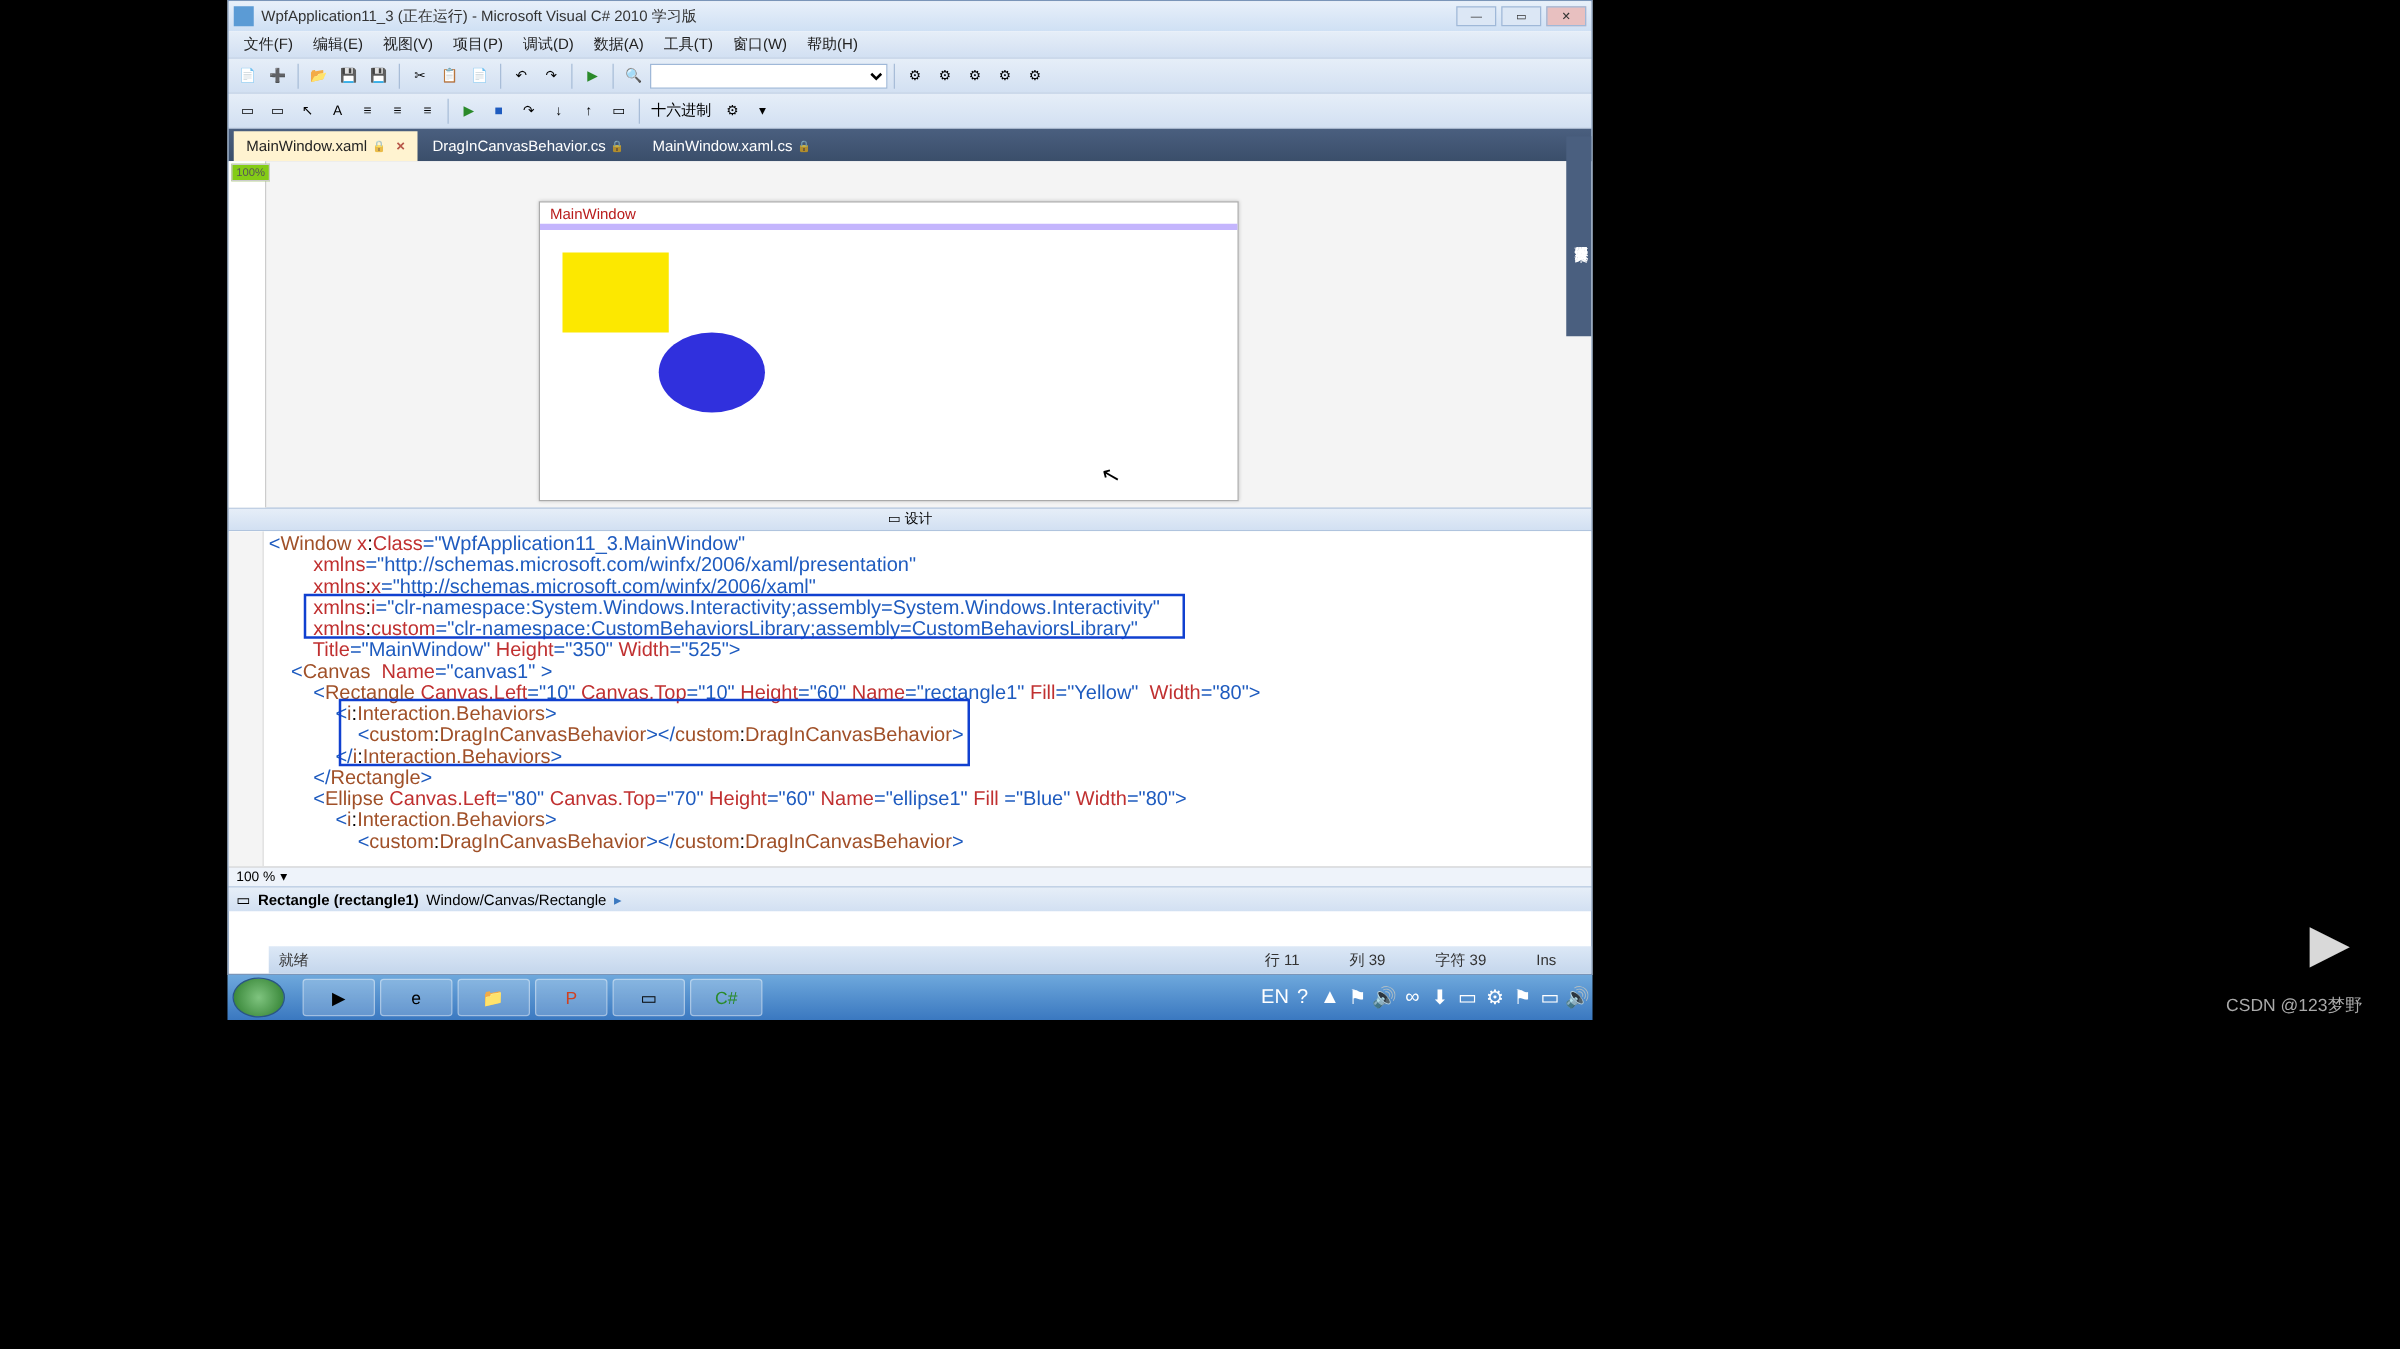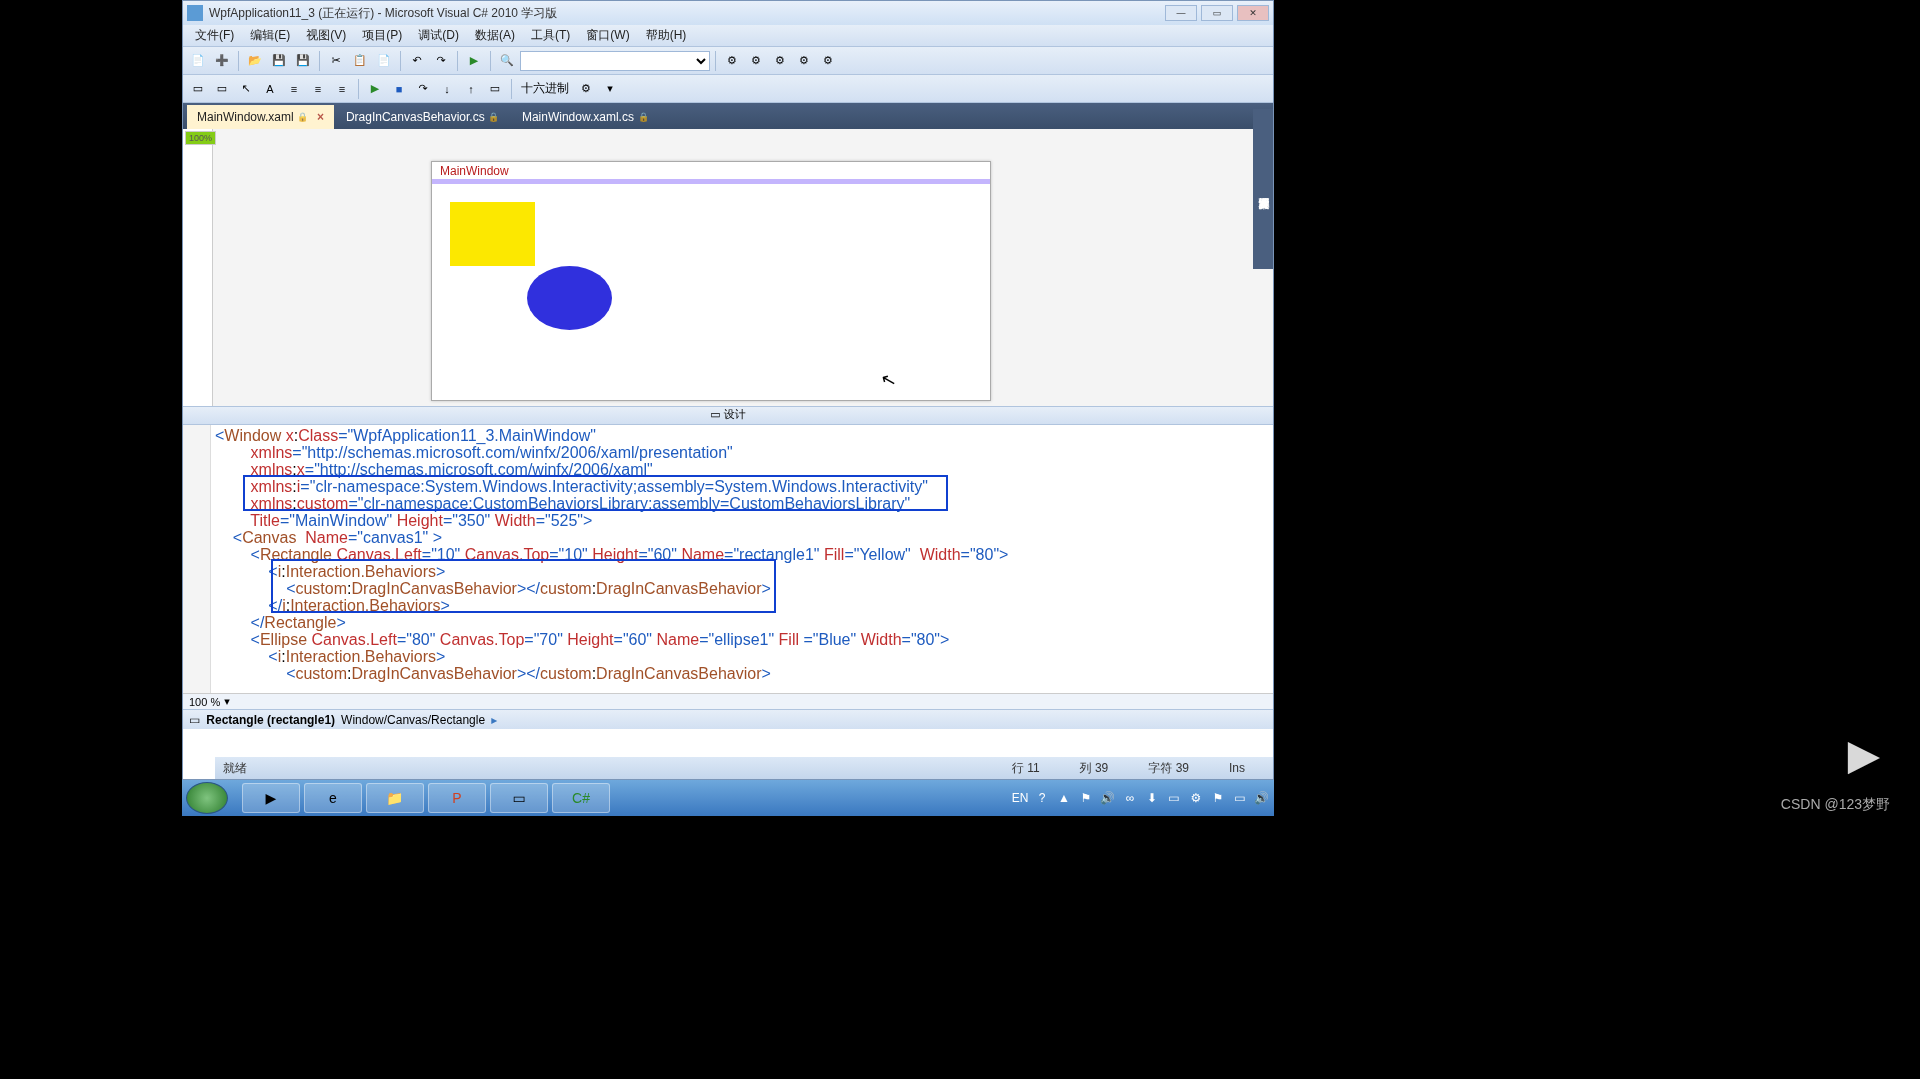--- a/index.html
+++ b/index.html
@@ -44,21 +44,21 @@
 .breadcrumb { height: 20px; background: linear-gradient(#e6eef8,#d2e0f2); display: flex; align-items: center; font-size: 12px; padding: 0 6px; border-top: 1px solid #b0c4de; gap: 6px; }
 .breadcrumb .bold { font-weight: bold; }
 .statusbar { position: absolute; bottom: 0; left: 0; right: 0; height: 22px; background: linear-gradient(#dce8f6,#c4d6ec); display: flex; align-items: center; font-size: 12px; padding: 0 8px; color: #333; margin-left: 32px; }
 .statusbar .sp { flex: 1; }
 .statusbar .cell { margin: 0 20px; }
 .side-dock { position:absolute; right:0; top:108px; width:20px; height:160px; background:#4a5f7f; color:#fff; font-size:11px; writing-mode:vertical-rl; text-align:center; padding:6px 2px;}
 .taskbar { position: absolute; left: 182px; top: 780px; width: 1092px; height: 36px; background: linear-gradient(#6ea8dc,#3a78c0); display: flex; align-items: center; padding: 0 4px; gap: 4px; }
 .start-orb { width: 42px; height: 32px; background: radial-gradient(circle,#7fc47f,#2a7a2a); border-radius: 50%; border:1px solid #2a5585;}
 .task-item { width: 58px; height: 30px; background: rgba(255,255,255,.2); border: 1px solid rgba(255,255,255,.4); border-radius: 3px; display: flex; align-items: center; justify-content: center; cursor: pointer; font-size:14px;}
 .tray { margin-left: auto; display: flex; align-items: center; gap: 6px; color: #fff; font-size: 11px; }
-.tray-icon { width:16px; height:16px; display:inline-flex; align-items:center; justify-content:center; font-size:12px; cursor:pointer;}
+.tray-icon { width:16px; height:16px; display:inline-flex; align-items:center; justify-content:center; font-size:16px; cursor:pointer;}
 .watermark { position: absolute; right: 30px; bottom: 265px; color: #aaa; font-size: 14px; }
 .bili { position:absolute; right:40px; bottom:300px; color:#fff; font-size:42px; opacity:.85;}
 </style>
 </head>
 <body>
 
 <div class="app">
   <div class="titlebar">
     <div class="vs-icon"></div>
     <div class="title-text">WpfApplication11_3 (正在运行) - Microsoft Visual C# 2010 学习版</div>

